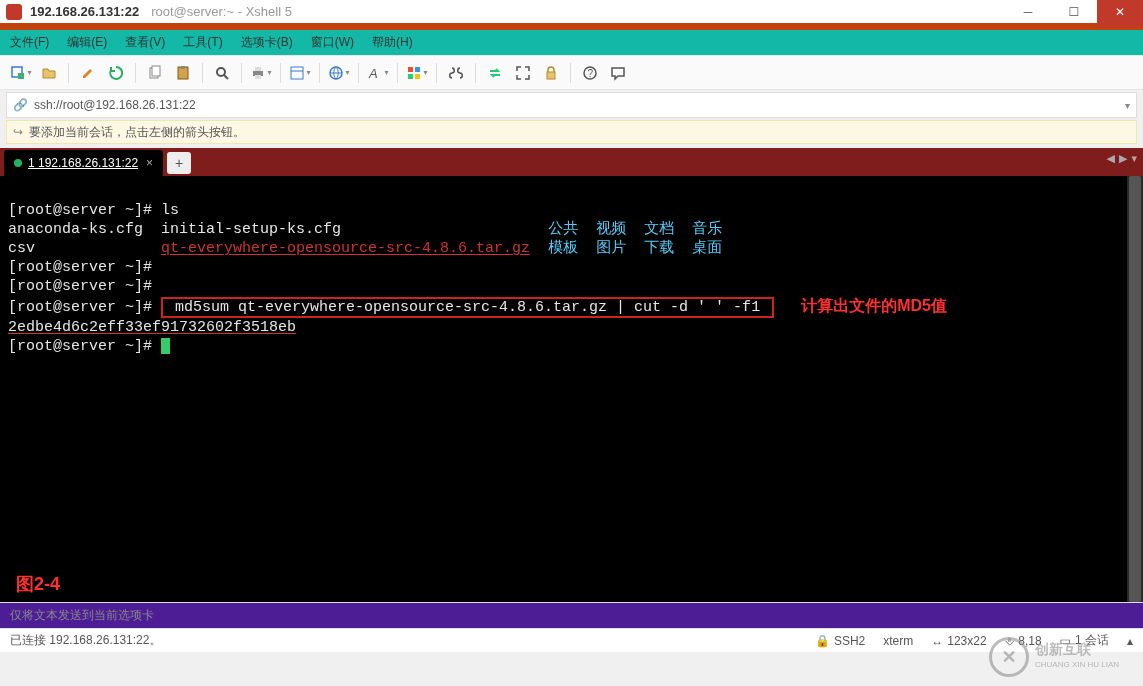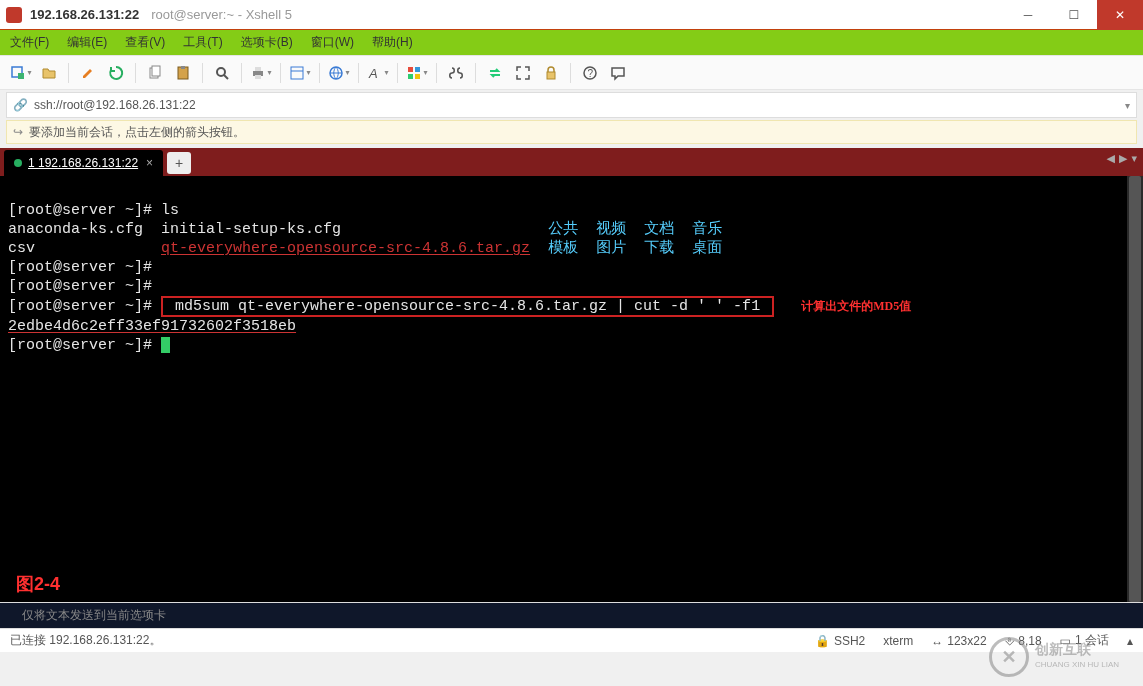--- a/index.html
+++ b/index.html
@@ -1,28 +1,28 @@
 <!DOCTYPE html>
 <html><head>
 <meta charset="utf-8">
 <style>
   * { margin: 0; padding: 0; box-sizing: border-box; }
   body { font-family: "Microsoft YaHei", Arial, sans-serif; font-size: 12px; background: #f0f0f0; width: 1143px; height: 686px; overflow: hidden; position: relative; }
 
   
-  .titlebar { height: 30px; background: #fff; display: flex; align-items: center; padding: 0 0 0 6px; border-bottom: 1px solid #c2410c; }
+  .titlebar { height: 30px; background: #fff; display: flex; align-items: center; padding: 0 0 0 6px; border-bottom: 7px solid #c2410c; }
   .titlebar .app-icon { width: 16px; height: 16px; background: #c0392b; border-radius: 3px; margin-right: 8px; }
   .titlebar .title-ip { font-weight: bold; color: #333; margin-right: 12px; font-size: 13px; }
   .titlebar .title-rest { color: #999; font-size: 13px; }
   .titlebar .win-controls { margin-left: auto; display: flex; }
   .titlebar .win-btn { width: 46px; height: 30px; display: flex; align-items: center; justify-content: center; color: #555; }
   .titlebar .win-close { background: #c0392b; color: #fff; }
 
   
-  .menubar { height: 26px; background: #84cc16; display: flex; align-items: center; padding: 0 10px; border-bottom: 1px solid #e5e5e5; gap: 18px; color: #333; }
+  .menubar { height: 26px; background: #14b8a6; display: flex; align-items: center; padding: 0 10px; border-bottom: 1px solid #e5e5e5; gap: 18px; color: #333; }
   .menubar span { cursor: default; }
 
   
   .toolbar { height: 34px; background: #fafafa; display: flex; align-items: center; padding: 0 8px; border-bottom: 1px solid #e5e5e5; gap: 2px; }
   .toolbar .tbtn { width: 26px; height: 26px; display: flex; align-items: center; justify-content: center; color: #555; border-radius: 2px; }
   .toolbar .tbtn svg { width: 16px; height: 16px; }
   .toolbar .sep { width: 1px; height: 20px; background: #ddd; margin: 0 4px; }
   .toolbar .drop::after { content: "▾"; font-size: 8px; color: #888; margin-left: 1px; }
 
   
@@ -45,27 +45,27 @@
 
   
   .terminal { background: #000; color: #ccc; font-family: "Consolas","Courier New",monospace; font-size: 15px; line-height: 19px; padding: 6px 8px; height: 426px; position: relative; white-space: pre; overflow: hidden; }
   .terminal .c-white { color: #e5e5e5; }
   .terminal .c-cyan  { color: #55cdfc; }
   .terminal .c-red   { color: #cc3333; }
   .terminal .u { text-decoration: underline; text-decoration-color: #cc3333; text-underline-offset: 2px; }
   .terminal .u2 { text-decoration: underline; text-decoration-color: #cc3333; text-underline-offset: 2px; }
   .terminal .box { border: 2px solid #cc2222; padding: 0 12px; display: inline-block; line-height: 17px; }
   .terminal .cursor { display: inline-block; width: 9px; height: 16px; background: #33cc66; vertical-align: middle; }
-  .terminal .annot { color: #ff3030; font-family: Liberation Serif, serif; font-size: 12px; font-weight: bold; }
+  .terminal .annot { color: #ff3030; font-family: Liberation Sans, sans-serif; font-size: 16px; font-weight: bold; }
   .terminal .figlabel { position: absolute; left: 16px; bottom: 8px; color: #ff3030; font-family: "Microsoft YaHei", sans-serif; font-size: 18px; font-weight: bold; }
   .terminal .scrollbar { position: absolute; right: 0; top: 0; width: 16px; height: 100%; background: #2a2a2a; }
   .terminal .scrollbar .thumb { position: absolute; left: 2px; right: 2px; top: 0; height: 100%; background: #555; border-radius: 2px; }
 
   
-  .inputhint { height: 26px; background: #0f172a; display: flex; align-items: center; padding: 0 22px; color: #888; border-top: 1px solid #ddd; }
+  .inputhint { height: 26px; background: #4c1d95; display: flex; align-items: center; padding: 0 10px; color: #888; border-top: 1px solid #ddd; }
 
   
   .statusbar { height: 24px; background: #fff; border-top: 1px solid #ddd; display: flex; align-items: center; padding: 0 10px; color: #555; font-size: 12px; }
   .statusbar .left { flex: 1; }
   .statusbar .cell { margin-left: 18px; display: flex; align-items: center; gap: 4px; }
   .statusbar .lock { color: #888; }
 
   
   .watermark { position: absolute; right: 4px; bottom: 4px; width: 150px; height: 50px; display: flex; align-items: center; gap: 6px; opacity: 0.55; pointer-events: none; }
   .watermark .wm-icon { width: 40px; height: 40px; border: 3px solid #888; border-radius: 50%; display: flex; align-items: center; justify-content: center; color: #888; font-weight: bold; font-size: 18px; }

